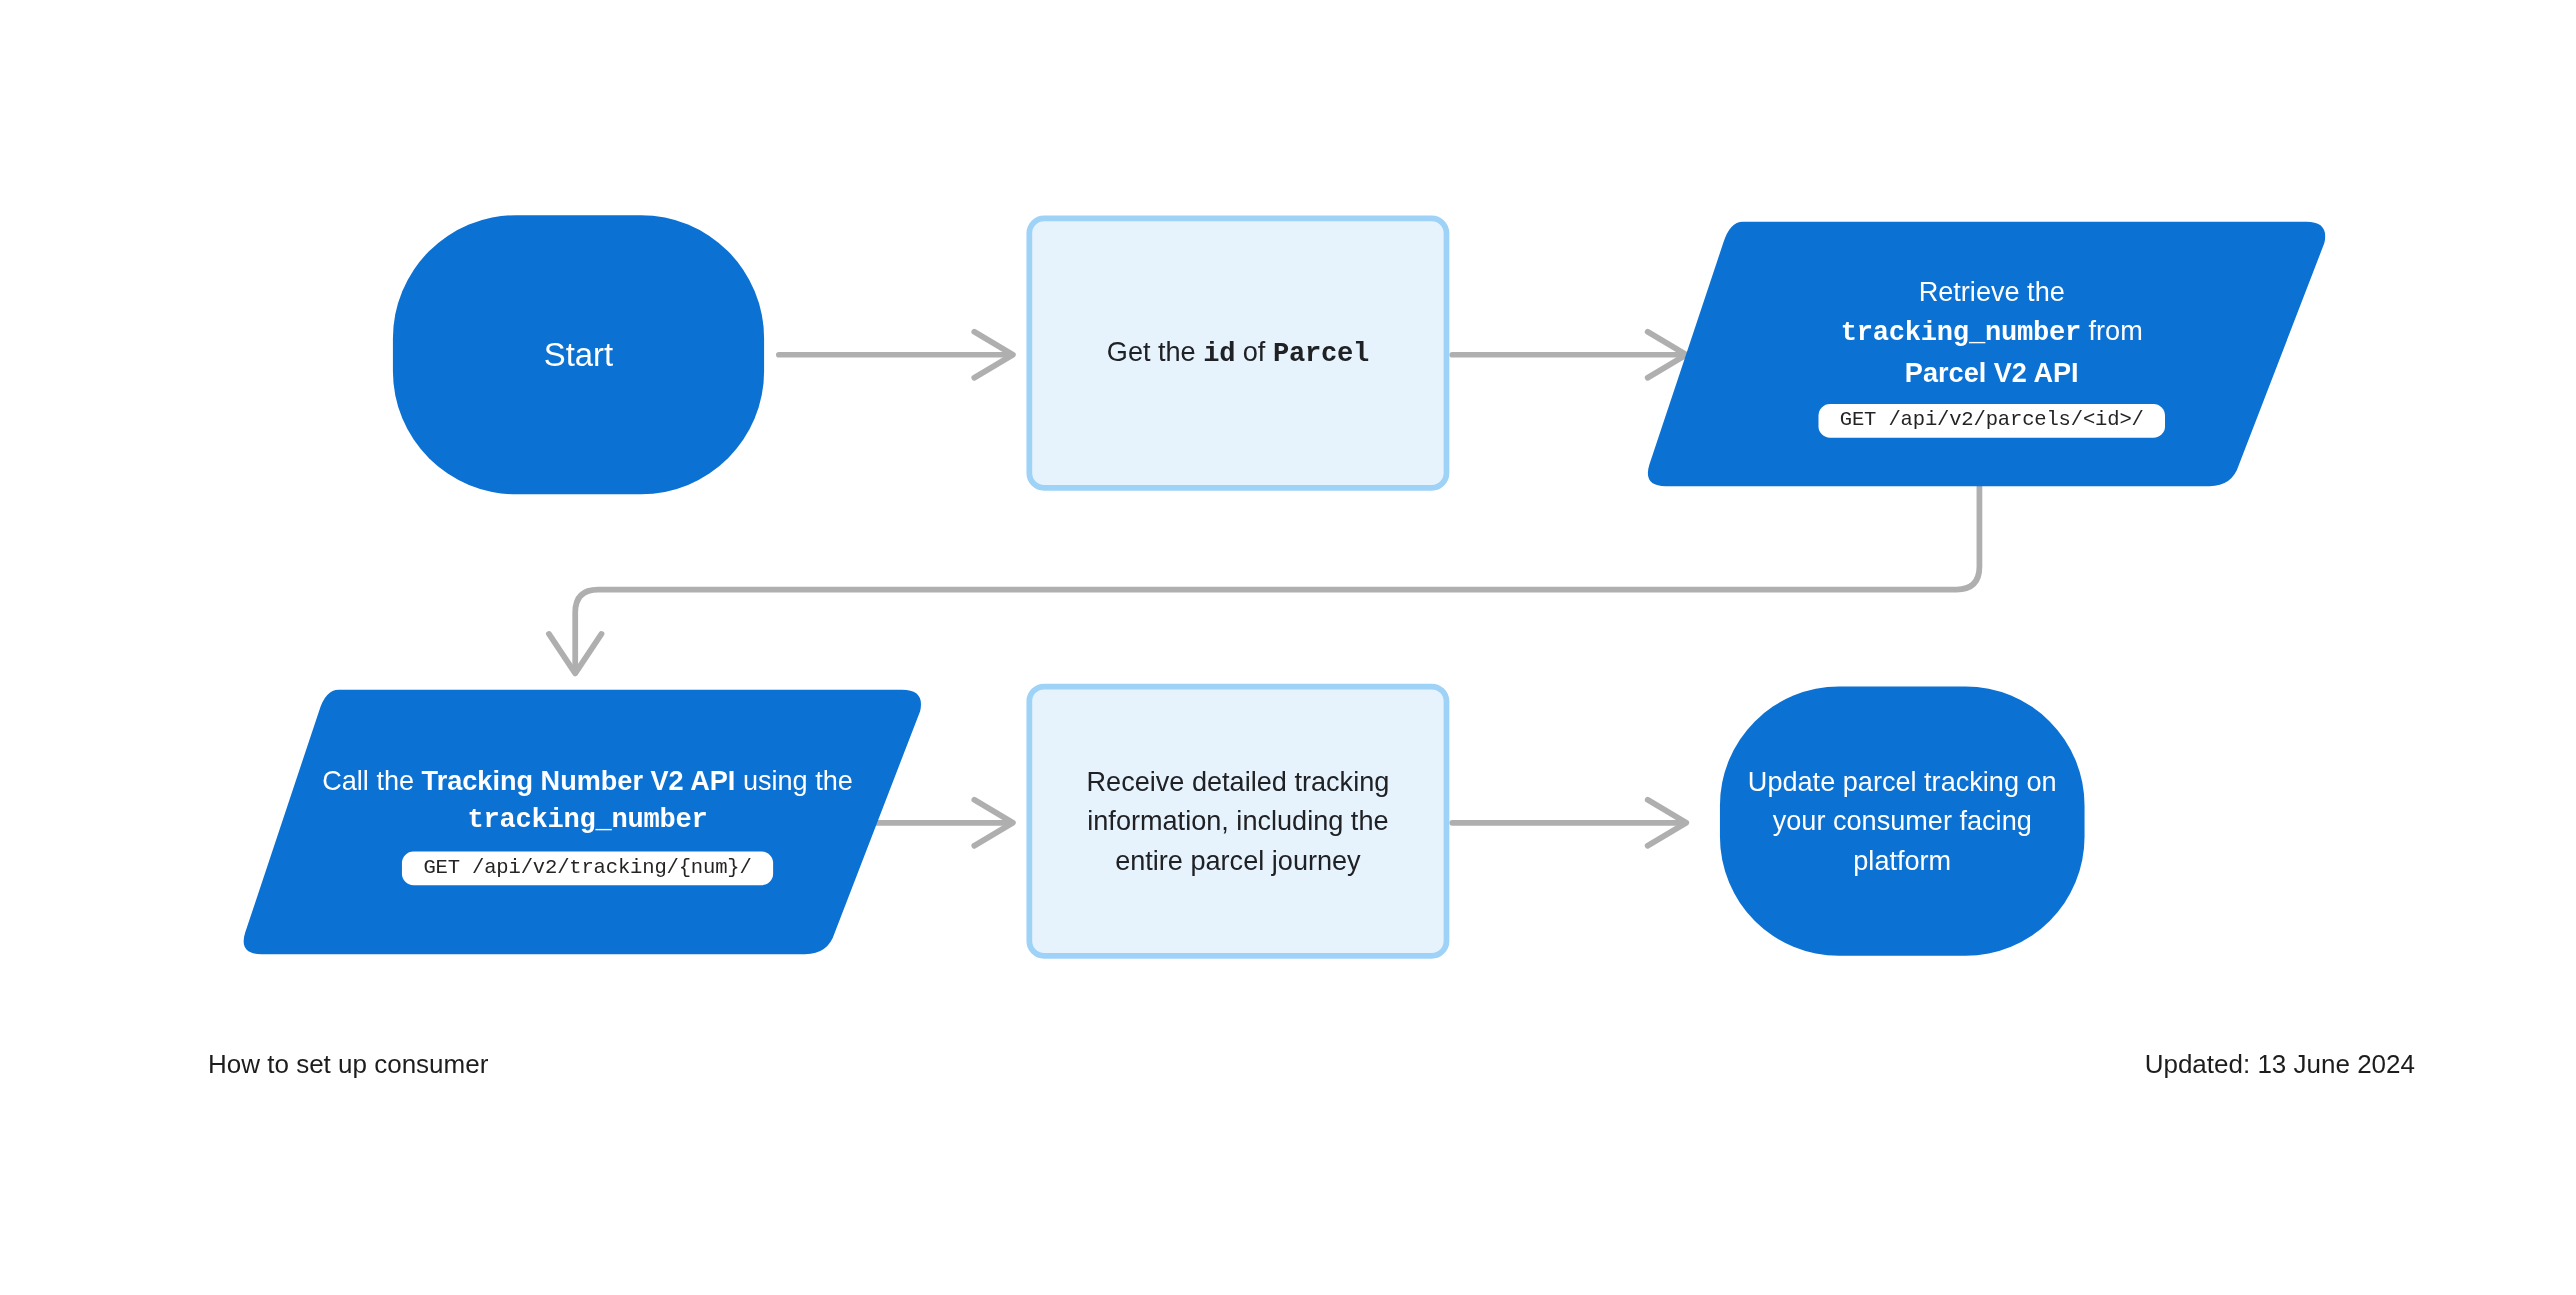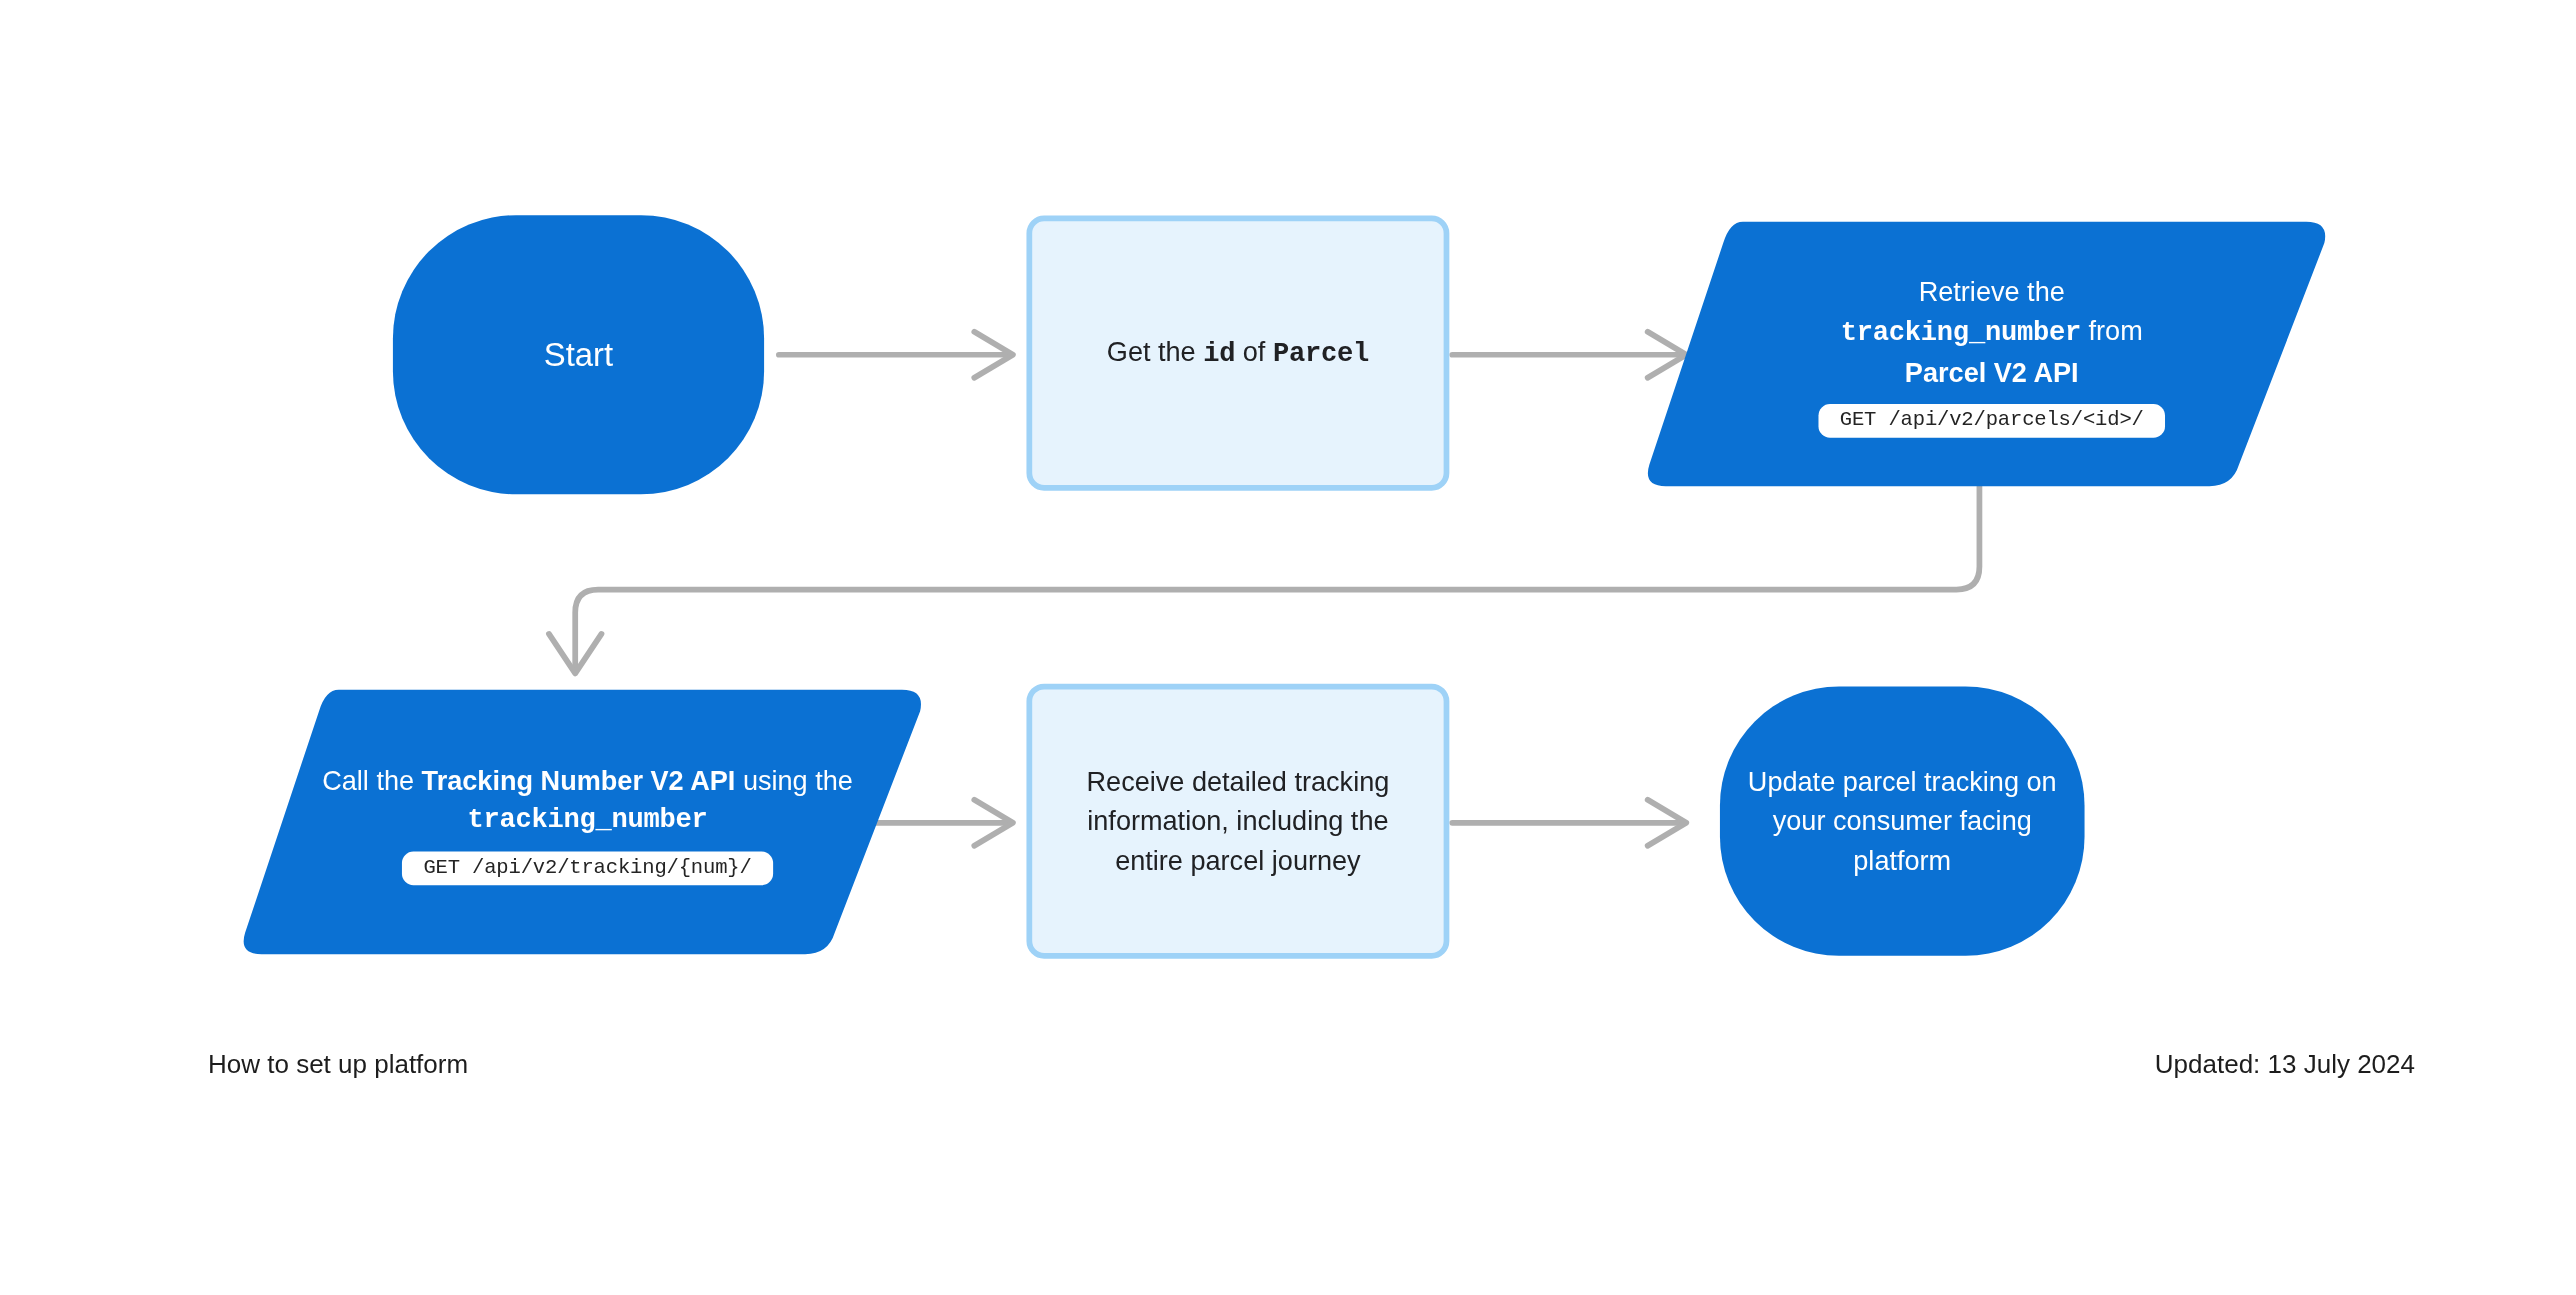--- a/index.html
+++ b/index.html
@@ -174,17 +174,17 @@
       <rect x="2094" y="836" width="444" height="328" rx="145" ry="145" fill="#0B71D3"></rect>
       <foreignObject x="2124" y="846" width="384" height="308">
         <div xmlns="http://www.w3.org/1999/xhtml" class="fo-inner">
           <div class="node-label on-blue">Update parcel tracking on your consumer facing platform</div>
         </div>
       </foreignObject>
     </g>
 
   </svg>
 
-  <div class="footer-text" id="footer-title">How to set up platform</div>
-  <div class="footer-text" id="footer-updated">Updated: 13 July 2024</div>
+  <div class="footer-text" id="footer-title">How to set up consumer</div>
+  <div class="footer-text" id="footer-updated">Updated: 13 June 2024</div>
 
 </div>
 
 
 </body></html>

